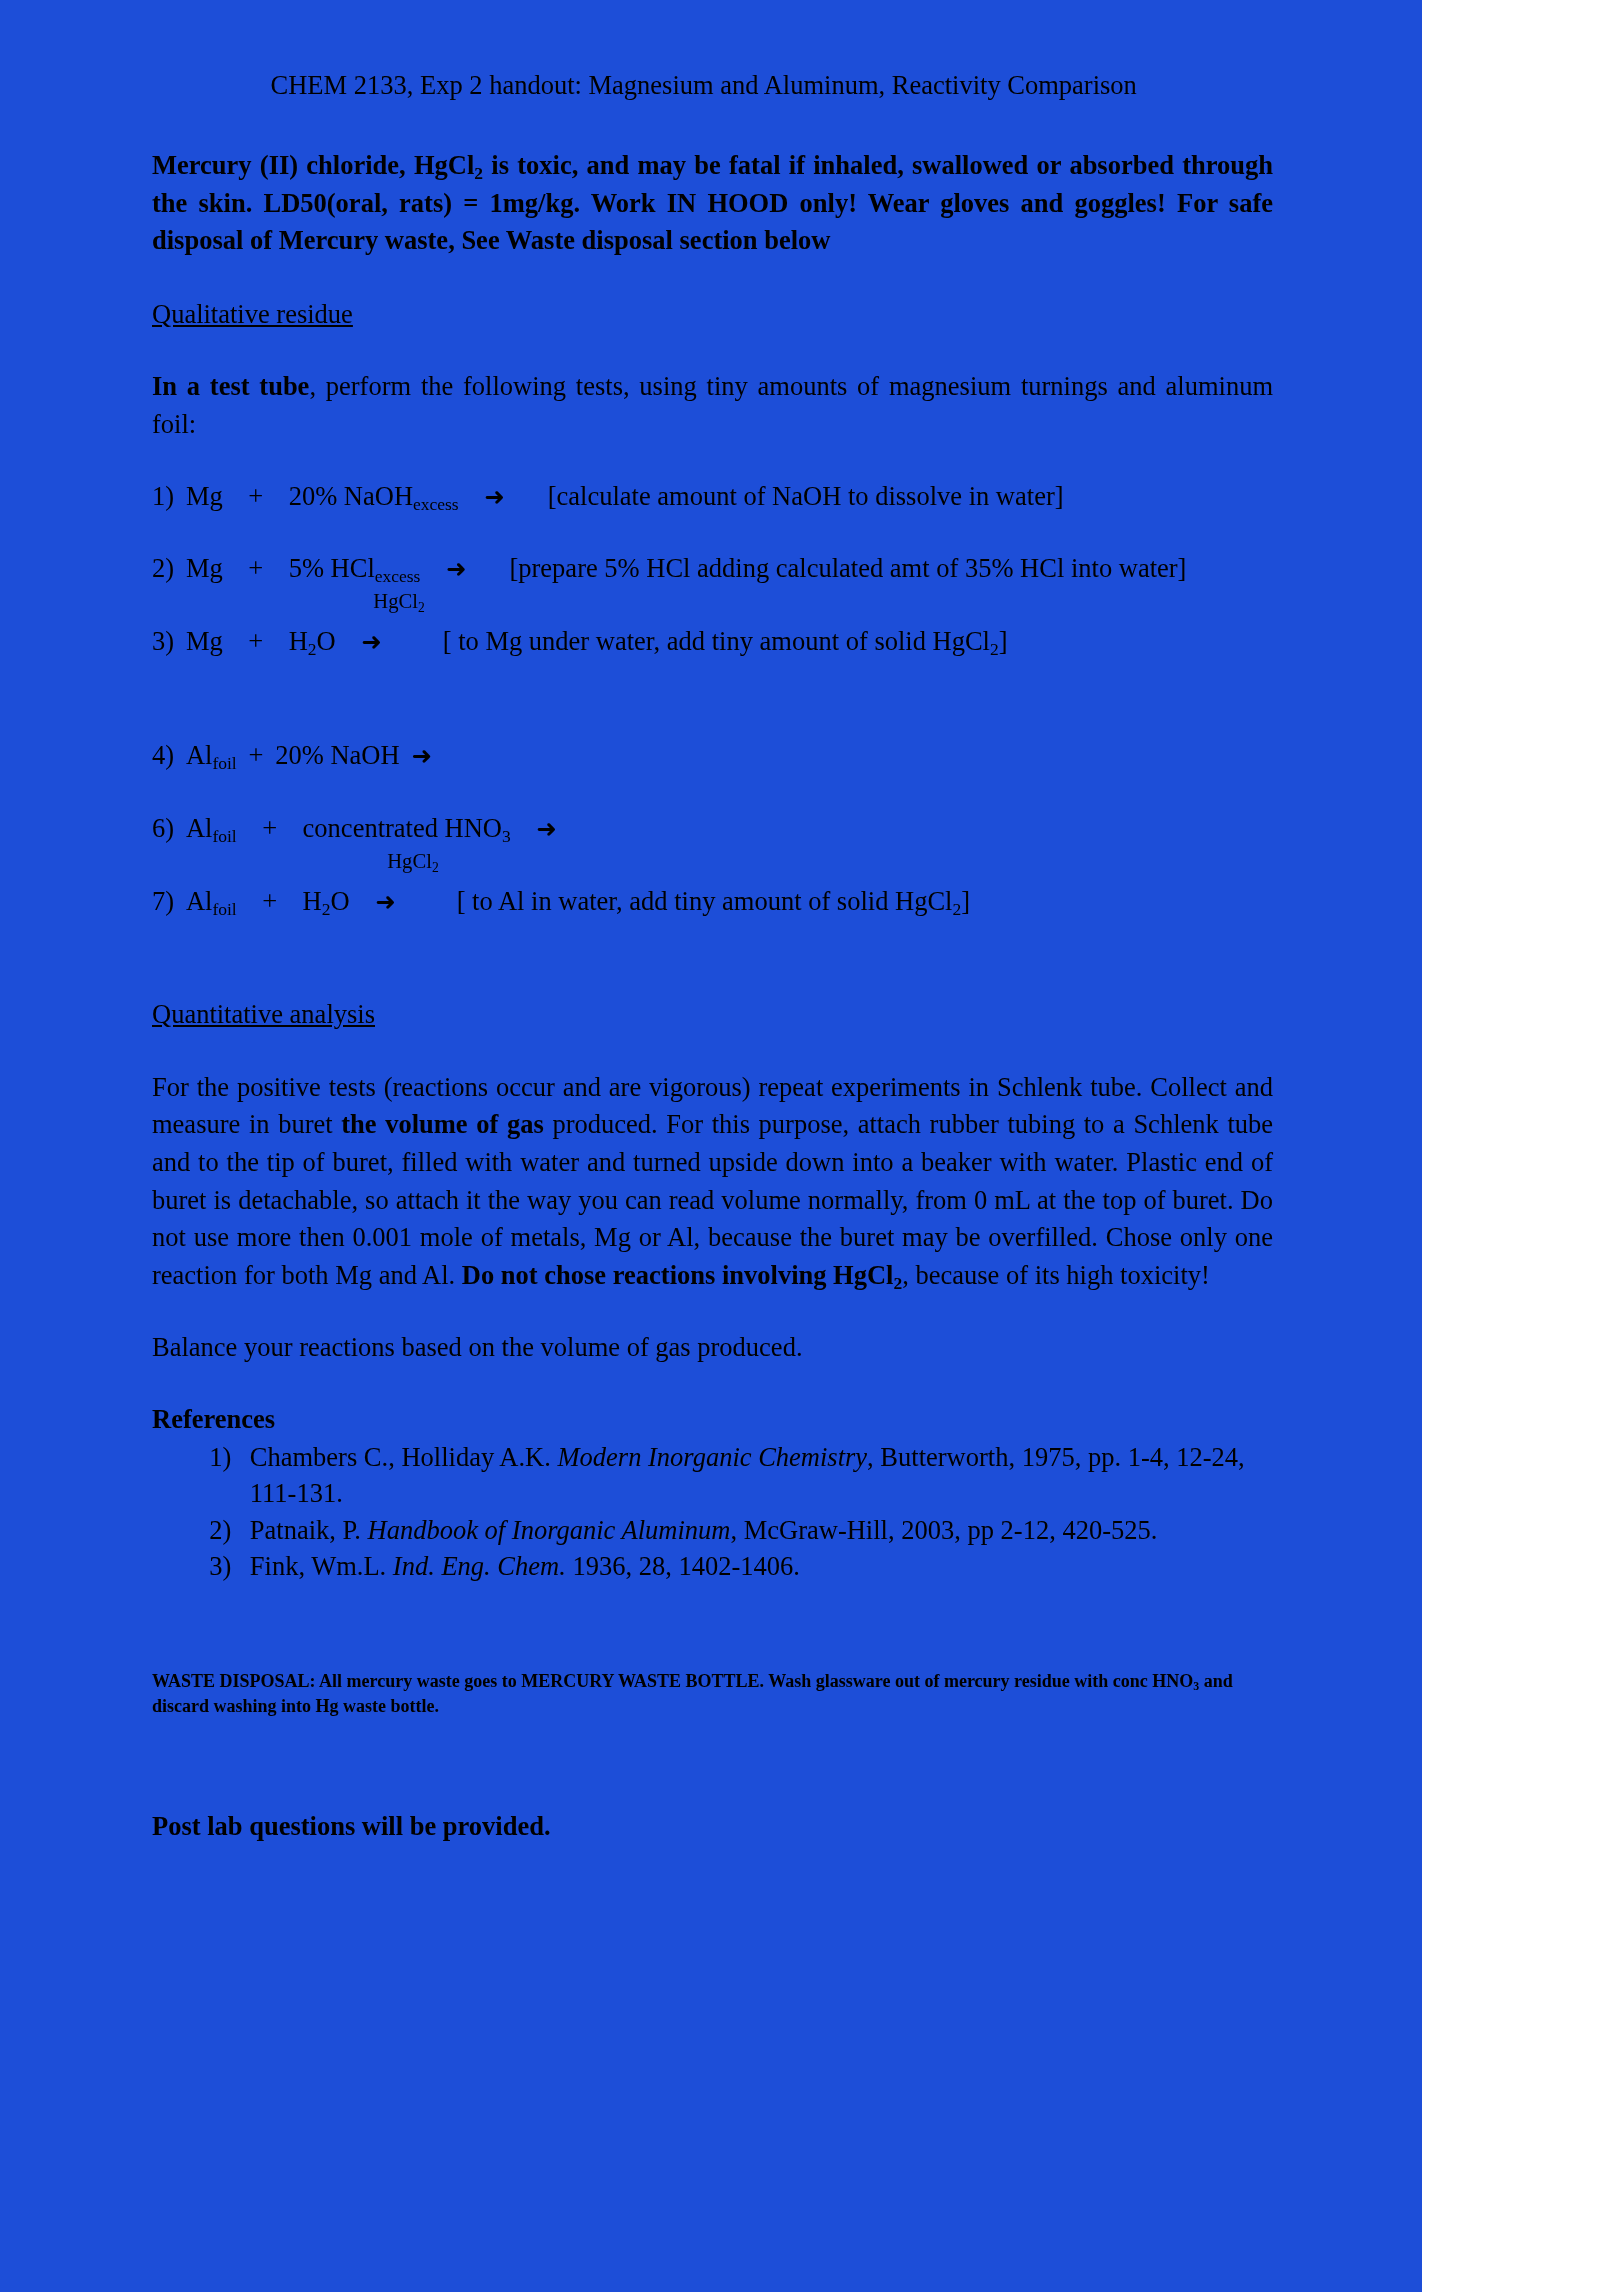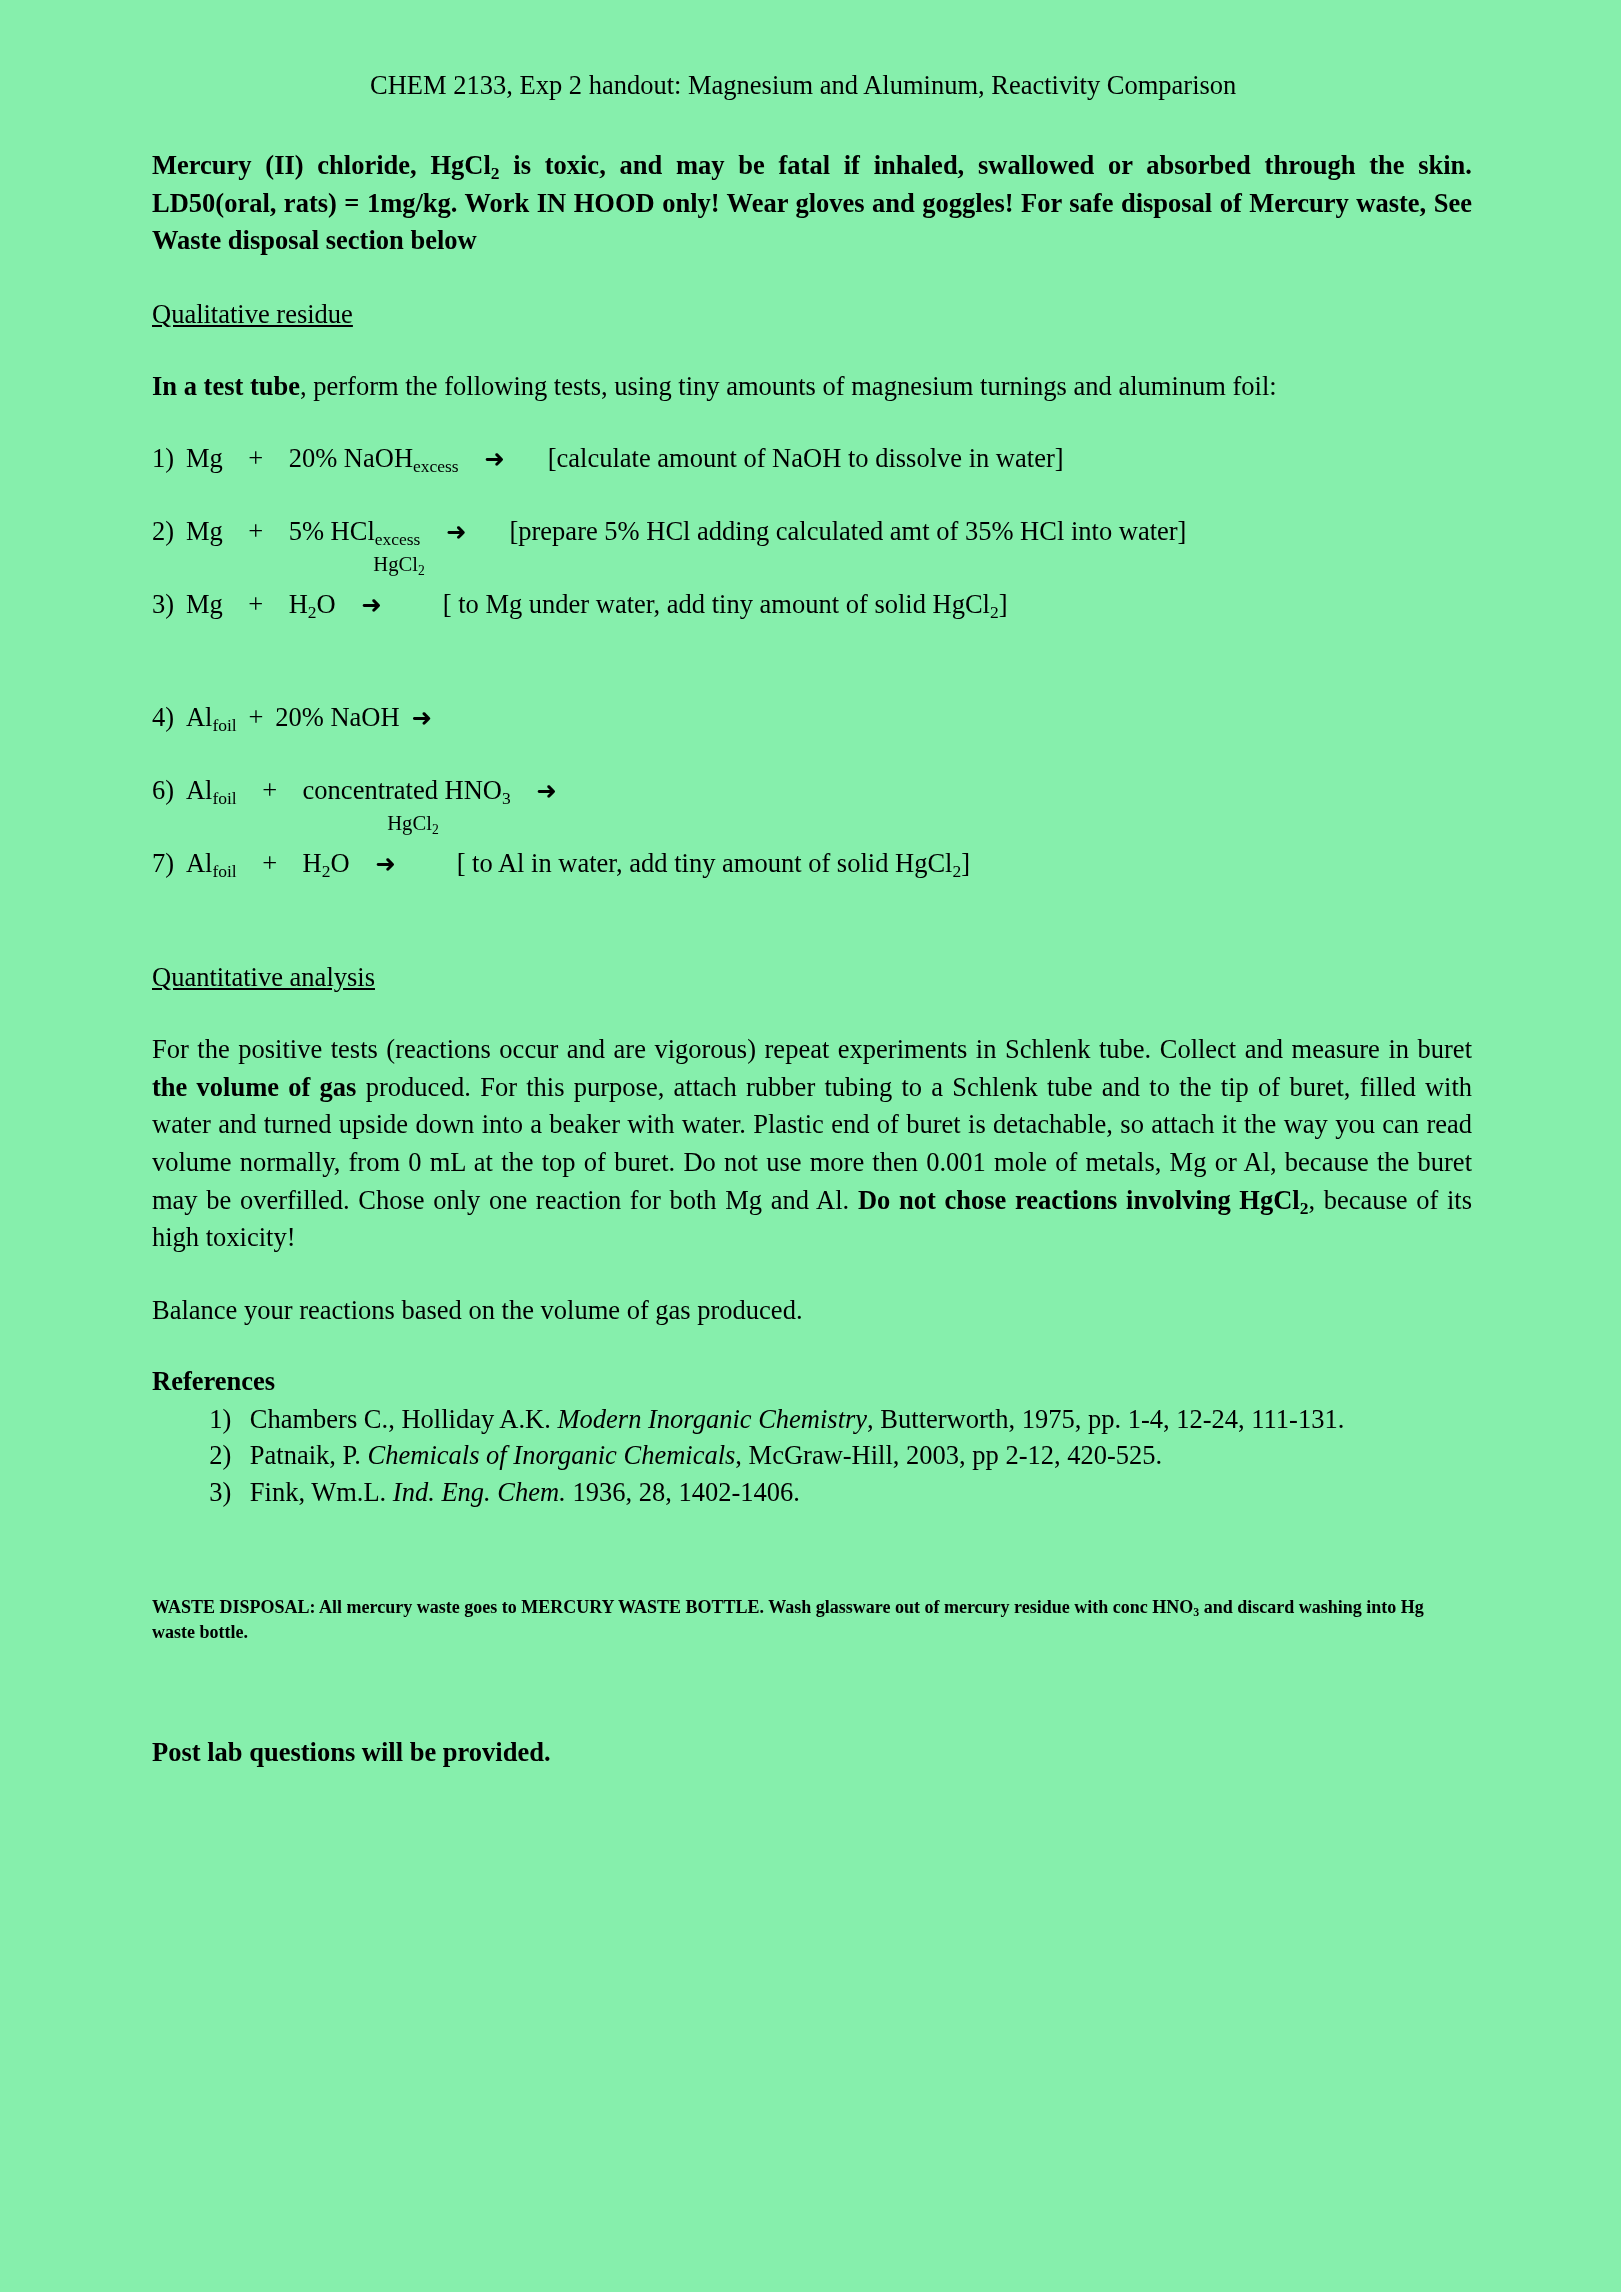--- a/index.html
+++ b/index.html
@@ -6,23 +6,23 @@
     margin: 0;
     padding: 0;
     background: #ffffff;
   }
   body {
     font-family: "Liberation Serif", "DejaVu Serif", serif;
     color: #000000;
   }
   .page {
     position: relative;
-    width: 1621px;
+    width: 1422px;
     height: 2293px;
-    background: #86efac;
+    background: #1d4ed8;
     box-sizing: border-box;
     padding: 69px 147px 0 152px;
     overflow: hidden;
   }
   .doc-title {
     text-align: center;
     font-size: 26.5px;
     line-height: 1.25;
     margin: 0 0 45px 0;
     padding-right: 19.6px;
@@ -171,21 +171,21 @@
   <p class="section-head"><span class="u">Quantitative analysis</span></p>
 
   <p class="body-par"><span>For the positive tests (reactions occur and are vigorous) repeat experiments in Schlenk tube. Collect and measure in buret </span><b>the volume of gas</b><span> produced. For this purpose, attach rubber tubing to a Schlenk tube and to the tip of buret, filled with water and turned upside down into a beaker with water. Plastic end of buret is detachable, so attach it the way you can read volume normally, from 0 mL at the top of buret. Do not use more then 0.001 mole of metals, Mg or Al, because the buret may be overfilled. Chose only one reaction for both Mg and Al. </span><b><span>Do not chose reactions involving HgCl</span><sub>2</sub></b><span>, because of its high toxicity!</span></p>
 
   <p class="body-par">Balance your reactions based on the volume of gas produced.</p>
 
   <p class="refs-head">References</p>
 
   <ol class="refs">
     <li><span>Chambers C., Holliday A.K. </span><i>Modern Inorganic Chemistry</i><span>, Butterworth, 1975, pp. 1-4, 12-24, 111-131.</span></li>
-    <li><span>Patnaik, P. </span><i>Chemicals of Inorganic Chemicals</i><span>, McGraw-Hill, 2003, pp 2-12, 420-525.</span></li>
+    <li><span>Patnaik, P. </span><i>Handbook of Inorganic Aluminum</i><span>, McGraw-Hill, 2003, pp 2-12, 420-525.</span></li>
     <li><span>Fink, Wm.L. </span><i>Ind. Eng. Chem.</i><span> 1936, 28, 1402-1406.</span></li>
   </ol>
 
   <p class="waste"><span>WASTE DISPOSAL: All mercury waste goes to MERCURY WASTE BOTTLE. Wash glassware out of mercury residue with conc HNO</span><sub>3</sub><span> and discard washing into Hg waste bottle.</span></p>
 
   <p class="postlab">Post lab questions will be provided.</p>
 
 </div>
 
 

